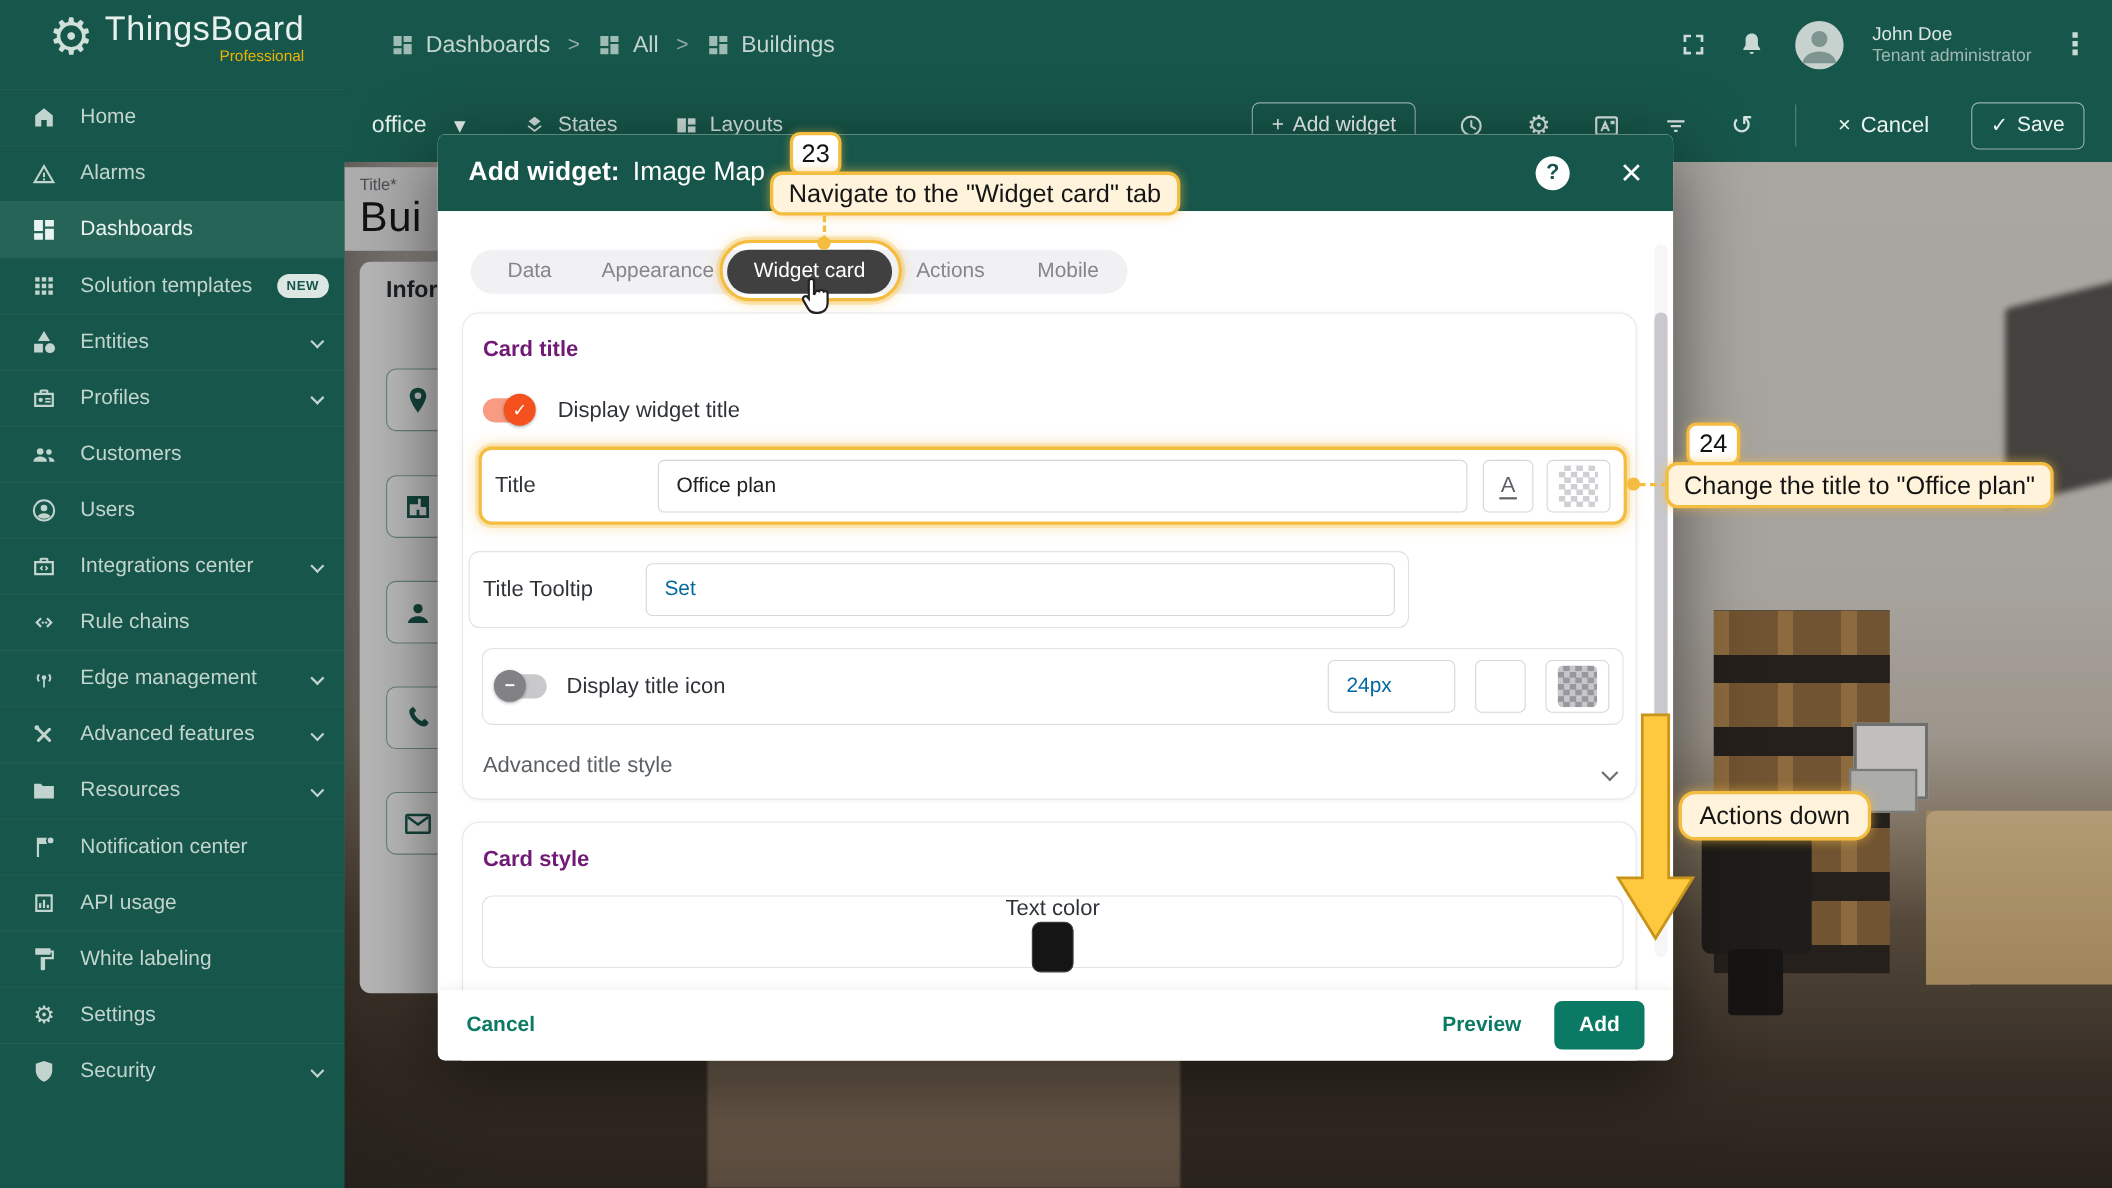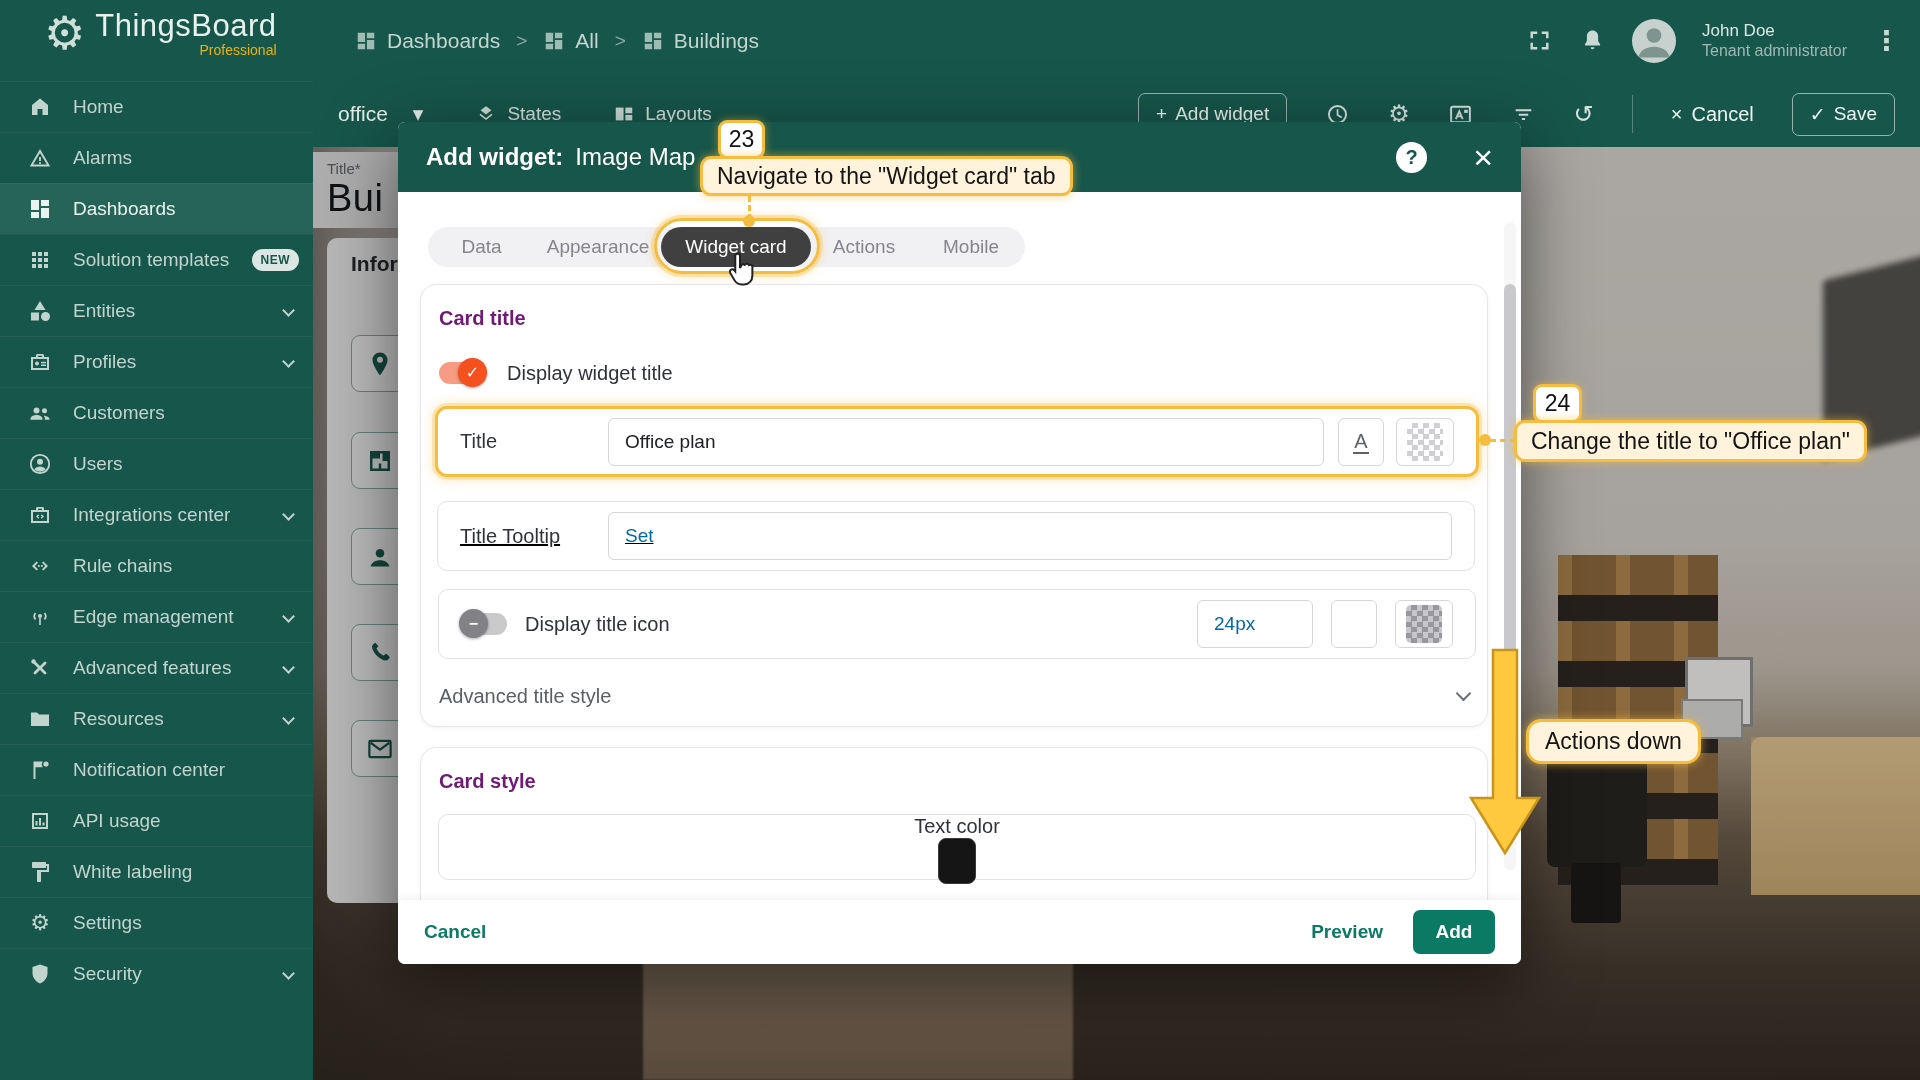--- a/index.html
+++ b/index.html
@@ -87,37 +87,37 @@
 
   .tabsbar { position:absolute; left:30px; top:35px; height:40px; background:#F1F1F4; border-radius:21px; display:flex; align-items:center; }
   .tab { height:40px; display:flex; align-items:center; justify-content:center; font-size:19px; color:#85858B; border-radius:21px; }
   .tab.active { background:#404040; color:#fff; font-weight:500; }
   .tab-ring { position:absolute; left:256px; top:26px; width:166px; height:56px; border:3px solid #F4BD3F; border-radius:29px; box-shadow:0 0 0 3px rgba(244,189,63,.30), 0 0 12px rgba(244,189,63,.55); pointer-events:none; z-index:3; }
 
   .card { position:absolute; left:22px; width:1068px; background:#fff; border:1px solid #E7E7EB; border-radius:16px; box-shadow:0 1px 5px rgba(0,0,0,.05); }
   .card1 { top:92px; height:443px; }
   .card2 { top:555px; height:280px; }
   .card-h { position:absolute; left:18px; font-size:20px; font-weight:700; color:#701a75; }
-  .row { position:absolute; display:flex; align-items:center; padding:0 22px; background:#fff; }
+  .row { position:absolute; display:flex; align-items:center; padding:0 12px; background:#fff; }
   .row-plain { border:1px solid #E2E2E6; border-radius:10px; }
   .row-hl { border:3px solid #F4BD3F; border-radius:12px; box-shadow:0 0 0 3px rgba(244,189,63,.28), 0 0 14px rgba(244,189,63,.5); z-index:2; }
   .f-label { font-size:20px; color:#2F3338; }
   .f-input { height:48px; border:1px solid #D6D6DB; border-radius:6px; display:flex; align-items:center; padding:0 16px; font-size:19px; color:#202124; background:#fff; }
   .placeholder { color:#0369a1; }
   .sq-btn { width:46px; height:48px; border:1px solid #D6D6DB; border-radius:6px; display:flex; align-items:center; justify-content:center; flex:none; }
   .fontA { font-size:20px; color:#5F6368; border-bottom:2px solid #5F6368; line-height:22px; padding:0 1px; }
   .checker-light { background:repeating-conic-gradient(#CFCFD4 0% 25%, #FFFFFF 0% 50%); background-size:11px 11px; border-radius:5px; width:36px; height:38px; }
   .checker-dark  { background:repeating-conic-gradient(#97979D 0% 25%, #C6C6CB 0% 50%); background-size:11px 11px; border-radius:5px; width:36px; height:38px; }
   .toggle { position:relative; width:46px; height:22px; border-radius:12px; flex:none; }
   .toggle.on  { background:#F79B82; }
   .toggle.off { background:#C9C9CC; }
   .knob { position:absolute; top:-4px; width:29px; height:29px; border-radius:50%; display:flex; align-items:center; justify-content:center; color:#fff; font-size:16px; font-weight:700; box-shadow:0 1px 3px rgba(0,0,0,.35); }
   .toggle.on  .knob { right:-2px; background:#F4511E; }
   .toggle.off .knob { left:-2px; background:#828286; }
-  .adv-row { position:absolute; left:18px; right:18px; display:flex; align-items:center; justify-content:space-between;gap:20px; }
+  .adv-row { position:absolute; left:18px; right:18px; display:flex; align-items:flex-end; justify-content:space-between;gap:20px; }
   .adv-label { font-size:20px; color:#5A5F64; }
   .chev-down { width:11px; height:11px; border-right:2px solid #6B7075; border-bottom:2px solid #6B7075; transform:rotate(45deg); margin-top:-6px; }
   .black-swatch { width:38px; height:46px; background:#151515; border-radius:8px; border:1px solid #3a3a3a; flex:none; }
   .m-scroll-track { position:absolute; right:5px; top:30px; width:12px; height:648px; background:#F6F6F7; border-radius:6px; }
   .m-scroll-thumb { position:absolute; right:5px; top:92px; width:12px; height:390px; background:#C8C8CD; border-radius:6px; }
   .modal-foot { position:absolute; left:0; bottom:0; width:100%; height:64px; background:#fff; display:flex; align-items:center; padding:0 26px; box-shadow:0 -2px 8px rgba(0,0,0,.06); }
   .link-btn { font-size:19px; font-weight:700; color:#0B7A64; }
   .add-btn { width:82px; height:44px; background:#0B7A64; border-radius:7px; color:#fff; font-size:19px; font-weight:700; display:flex; align-items:center; justify-content:center; margin-left:30px; }
   .preview-btn { margin-left:auto;text-align:right; }
 
@@ -500,21 +500,21 @@
         <div class="row row-hl" style="left:14px; top:121px; width:1044px; height:71px;">
           <span class="f-label" style="width:148px;">Title</span>
           <span class="f-input" style="flex:1; margin-right:14px;">Office plan</span>
           <span class="sq-btn" style="margin-right:12px;">
               <span class="fontA">A</span>
             </span>
           <span class="sq-btn" style="width:58px;">
               <span class="checker-light"></span>
             </span>
         </div>
-        <div class="row row-plain" style="left:16px; top:216px; width:1038px; height:70px;text-decoration:underline;">
+        <div class="row row-plain" style="left:5px; top:216px; width:855px; height:70px;">
           <span class="f-label" style="width:148px;">Title Tooltip</span>
           <span class="f-input" style="flex:1;">
               <span class="placeholder">Set</span>
             </span>
         </div>
         <div class="row row-plain" style="left:17px; top:304px; width:1038px; height:70px; gap:18px;">
           <span class="toggle off">
               <span class="knob">−</span>
             </span>
           <span class="f-label" style="flex:1;">Display title icon</span>

